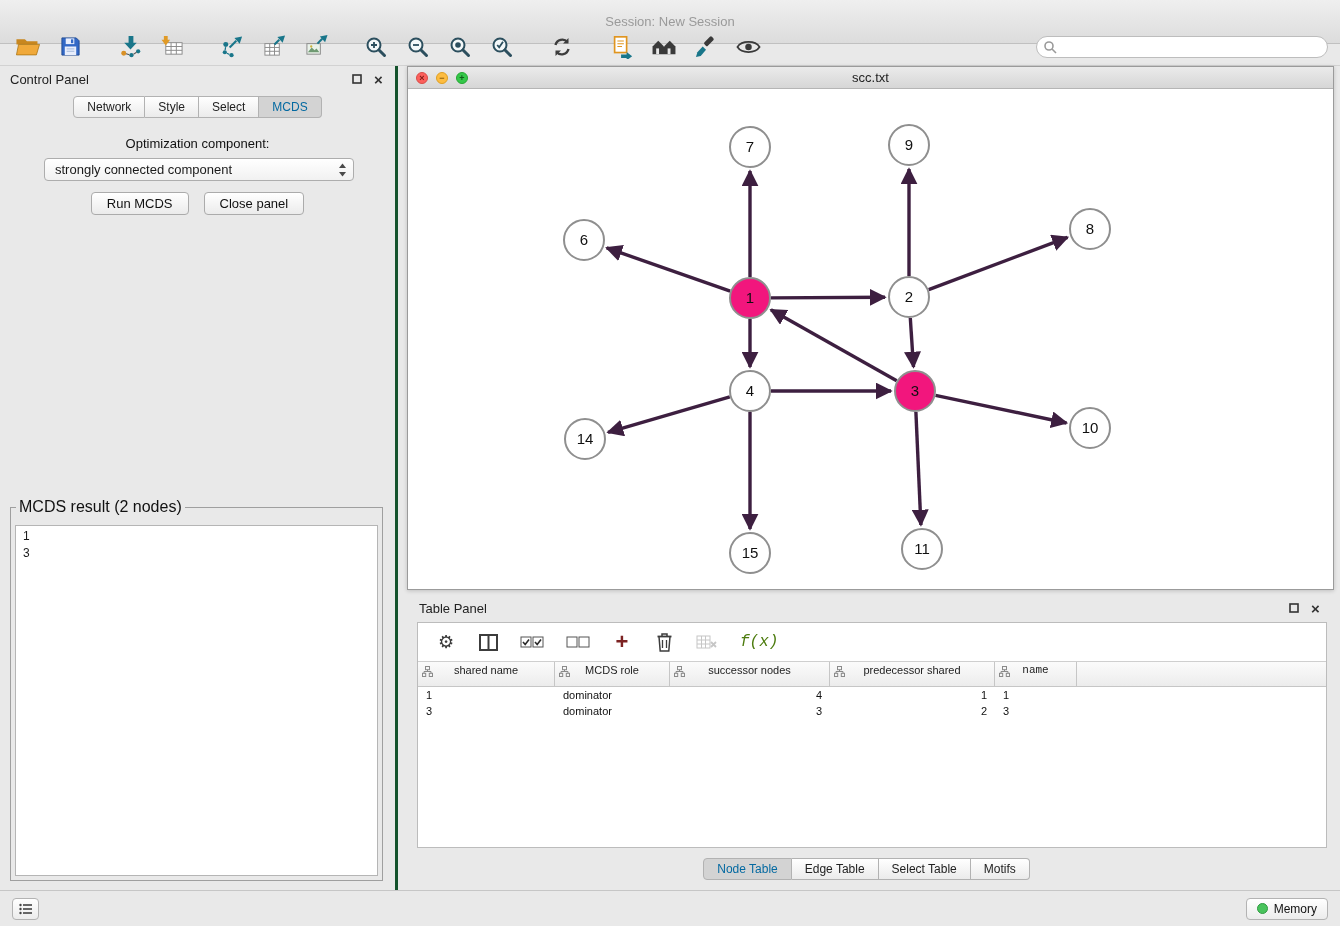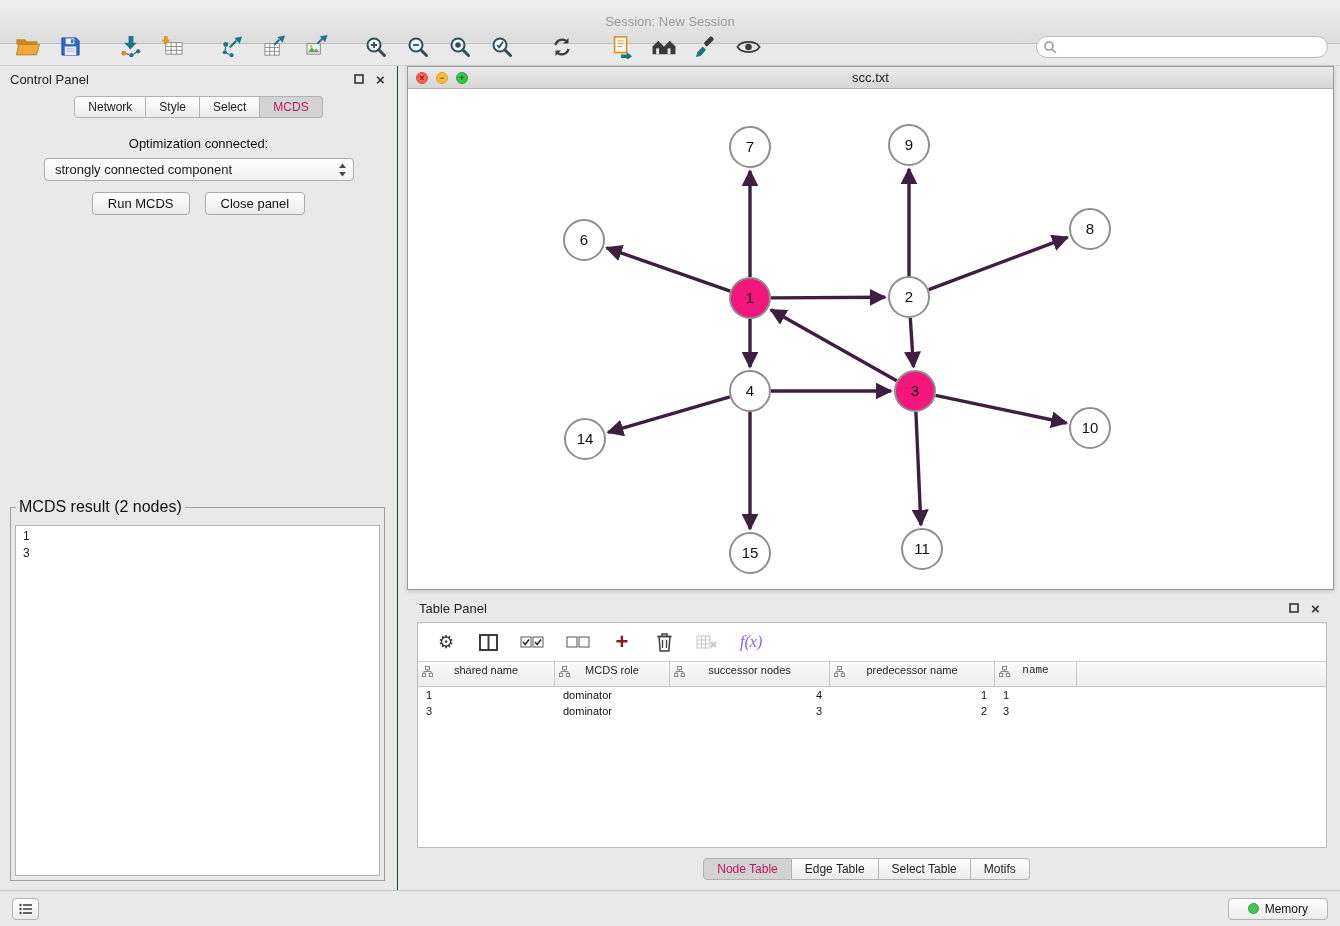--- a/index.html
+++ b/index.html
@@ -13,30 +13,30 @@
 
 
 .toolbar{position:absolute;top:28px;left:0;width:1340px;height:38px;display:flex;align-items:center;padding:0 10px;border-bottom:1px solid #d2d2d2}
 .tb-group{display:flex;align-items:center;gap:6px;margin-right:24px}
 .tb-btn{width:36px;height:30px;display:flex;align-items:center;justify-content:center;background:transparent;border:0}
 .search-wrap{margin-left:auto;margin-right:2px;position:relative}
 .search-input{width:292px;height:22px;border:1px solid #bdbdbd;border-radius:11px;background:#fff;padding:0 8px 0 24px;font-size:12px;outline:none;font-family:inherit}
 .search-ico{position:absolute;left:7px;top:4px}
 
 
-.control-panel{position:absolute;left:0;top:66px;width:398px;height:824px;border-right:1px solid #14532d}
+.control-panel{position:absolute;left:0;top:66px;width:398px;height:824px;border-right:3px solid #14532d}
 .cp-header{position:absolute;top:0;left:0;right:0;height:26px;display:flex;align-items:center;padding:0 10px;font-size:13px;color:#222}
 .panel-btns{margin-left:auto;display:flex;gap:9px;align-items:center}
 .float-btn,.close-btn{width:13px;height:13px;display:flex;align-items:center;justify-content:center;color:#333}
 .close-btn{font-size:15px;font-weight:bold;line-height:1}
 .seg{display:inline-flex}
 .seg-btn{padding:3px 13px;font-size:12px;background:linear-gradient(#ffffff,#ebebeb);border:1px solid #b2b2b2;border-left:none;color:#222;white-space:nowrap}
 .seg-btn:first-child{border-left:1px solid #b2b2b2;border-radius:4px 0 0 4px}
 .seg-btn:last-child{border-radius:0 4px 4px 0}
-.seg-btn.active{background:#d3d3d3;color:#be185d}
+.seg-btn.active{background:#d3d3d3;color:#0369a1}
 .cp-tabs{position:absolute;top:30px;left:0;right:0;display:flex;justify-content:center}
 .cp-opt-label{position:absolute;top:70px;left:0;right:0;text-align:center;font-size:13px;color:#111}
 .combo{position:absolute;top:92px;left:44px;width:310px;height:23px;border:1px solid #adadad;border-radius:4px;background:linear-gradient(#ffffff,#f1f1f1);display:flex;align-items:center;padding:0 22px 0 10px;font-size:13px}
 .combo-arrows{position:absolute;right:5px;top:3px}
 .cp-buttons{position:absolute;top:126px;left:0;right:0;display:flex;justify-content:center;gap:15px}
 .mac-btn{height:23px;padding:0 15px;border:1px solid #ababab;border-radius:4px;background:linear-gradient(#ffffff,#ebebeb);font-size:13px;color:#111}
 .result-fieldset{position:absolute;top:432px;left:10px;right:12px;bottom:9px;border:1px solid #9f9f9f}
 .result-fieldset legend{font-size:16px;color:#111;padding:0 3px;margin-left:5px}
 .result-box{position:absolute;top:9px;left:4px;right:4px;bottom:4px;background:#fff;border:1px solid #b5b5b5;font-size:12px;padding:2px 7px;line-height:17px;overflow:auto}
 
@@ -51,33 +51,33 @@
 .nw-content{position:absolute;top:22px;left:0;right:0;bottom:0;background:#fff;overflow:hidden}
 
 
 .table-panel{position:absolute;left:407px;top:596px;width:927px;height:294px}
 .tp-header{position:absolute;top:0;left:0;right:0;height:24px;display:flex;align-items:center;padding:0 12px;font-size:13px;color:#222}
 .tp-content{position:absolute;top:26px;left:10px;right:7px;bottom:42px;background:#fff;border:1px solid #bcbcbc;overflow:hidden}
 .tp-toolbar{height:38px;display:flex;align-items:center;gap:22px;padding-left:18px}
 .tbar-btn{display:flex;align-items:center;justify-content:center;background:none;border:0;min-width:20px;height:26px}
 .gear-glyph{font-size:18px;color:#3c3c3c;line-height:1}
 .plus-glyph{font-size:22px;font-weight:bold;color:#7c2222;line-height:1}
-.fx-glyph{font-size:16px;font-style:italic;color:#8b5cf6;font-family:Liberation Serif, serif}
+.fx-glyph{font-size:16px;font-style:italic;color:#4d7c0f;font-family:Liberation Mono, monospace}
 .thead{display:flex;height:26px;background:linear-gradient(#fbfbfb,#ececec);border-top:1px solid #cfcfcf;border-bottom:1px solid #c6c6c6}
 .th{position:relative;border-right:1px solid #c6c6c6;font-size:11px;color:#222}
 .th .sort-ico{position:absolute;left:4px;top:4px}
 .th-label{display:block;text-align:center;line-height:17px}
 .tr{display:flex;height:16px;background:#fff}
 .td{font-size:11px;line-height:16px;padding:0 8px;color:#111;white-space:nowrap;overflow:hidden}
 .tp-tabs{position:absolute;bottom:10px;left:0;right:8px;display:flex;justify-content:center}
 
 
 .statusbar{position:absolute;left:0;bottom:0;width:1340px;height:36px;border-top:1px solid #c6c6c6;display:flex;align-items:center;padding:0 12px;background:#e9e9e9}
 .list-btn{width:27px;height:22px;border:1px solid #b3b3b3;border-radius:4px;background:linear-gradient(#fff,#ececec);display:flex;align-items:center;justify-content:center}
-.memory-btn{margin-left:auto;height:22px;border:1px solid #b3b3b3;border-radius:4px;background:linear-gradient(#fff,#ececec);display:flex;align-items:center;gap:6px;padding:0 19px;font-size:12px;color:#111}
+.memory-btn{margin-left:auto;height:22px;border:1px solid #b3b3b3;border-radius:4px;background:linear-gradient(#fff,#ececec);display:flex;align-items:center;gap:6px;padding:0 10px;font-size:12px;color:#111}
 .mem-dot{width:11px;height:11px;border-radius:50%;background:#49c35c;border:1px solid #2f9b41}
 </style>
 </head>
 <body>
 
 <div class="titlebar">
   <span>Session: New Session</span>
 </div>
 
 <div class="toolbar">
@@ -236,21 +236,21 @@
     </span>
   </div>
   <div class="cp-tabs">
     <div class="seg" id="cp-seg">
         <div class="seg-btn">Network</div>
         <div class="seg-btn">Style</div>
         <div class="seg-btn">Select</div>
         <div class="seg-btn active">MCDS</div>
       </div>
   </div>
-  <div class="cp-opt-label">Optimization connected:</div>
+  <div class="cp-opt-label">Optimization component:</div>
   <div class="combo">
     <span>strongly connected component</span>
     <svg class="combo-arrows" width="11" height="16" viewBox="0 0 11 16">
       <path d="M2 6l3.5-4.5L9 6z" fill="#4a4a4a"></path>
       <path d="M2 10l3.5 4.5L9 10z" fill="#4a4a4a"></path>
     </svg>
   </div>
   <div class="cp-buttons">
     <button class="mac-btn">Run MCDS</button>
     <button class="mac-btn">Close panel</button>
@@ -432,21 +432,21 @@
           </svg>
           <span class="th-label">successor nodes</span>
         </div>
         <div class="th" style="width: 165px;">
           <svg class="sort-ico" width="11" height="11" viewBox="0 0 11 11">
             <rect x="3.5" y="0.5" width="4" height="3.2" fill="none" stroke="#8a8a8a"></rect>
             <rect x="0.5" y="7.3" width="3.2" height="3.2" fill="none" stroke="#8a8a8a"></rect>
             <rect x="7.3" y="7.3" width="3.2" height="3.2" fill="none" stroke="#8a8a8a"></rect>
             <path d="M5.5 3.7v1.8M2 7.3V5.5h7v1.8" fill="none" stroke="#8a8a8a"></path>
           </svg>
-          <span class="th-label">predecessor name</span>
+          <span class="th-label">predecessor shared</span>
         </div>
         <div class="th" style="width: 82px; font-family: Liberation Mono, monospace;">
           <svg class="sort-ico" width="11" height="11" viewBox="0 0 11 11">
             <rect x="3.5" y="0.5" width="4" height="3.2" fill="none" stroke="#8a8a8a"></rect>
             <rect x="0.5" y="7.3" width="3.2" height="3.2" fill="none" stroke="#8a8a8a"></rect>
             <rect x="7.3" y="7.3" width="3.2" height="3.2" fill="none" stroke="#8a8a8a"></rect>
             <path d="M5.5 3.7v1.8M2 7.3V5.5h7v1.8" fill="none" stroke="#8a8a8a"></path>
           </svg>
           <span class="th-label">name</span>
         </div>

